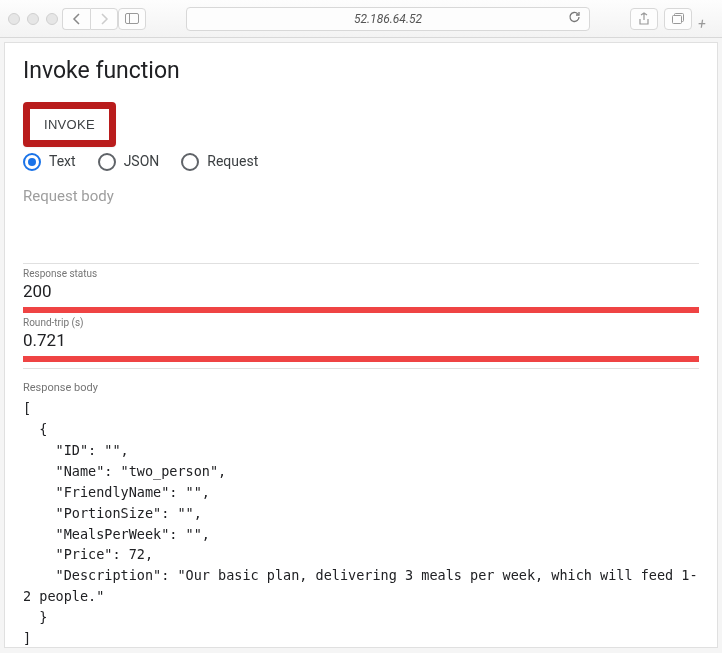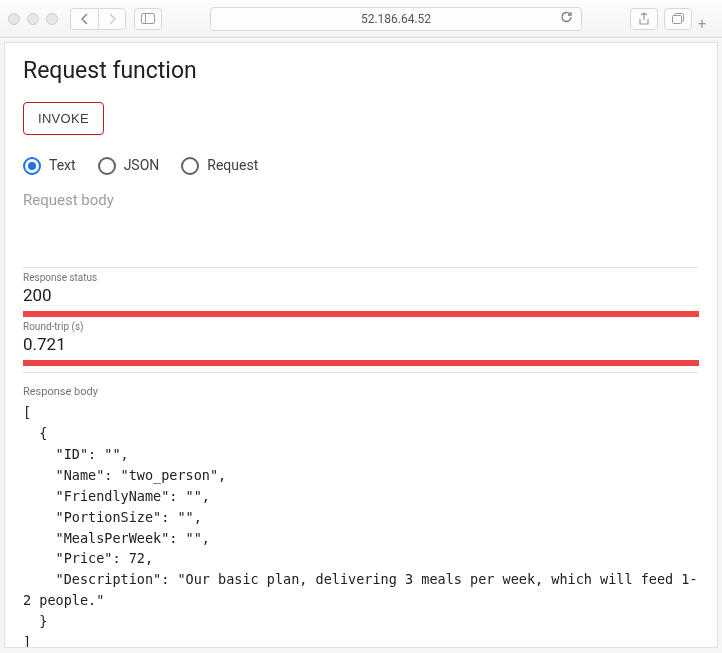--- a/index.html
+++ b/index.html
@@ -10,21 +10,21 @@
       height: 653px;
       overflow: hidden;
     }
     .browser-chrome {
       height: 38px;
       background: linear-gradient(#fdfdfd, #f3f3f3);
       border-bottom: 1px solid #d8d8d8;
       display: flex;
       align-items: center;
       padding: 0 8px;
-      gap: 8px;
+      font-style: italic;
     }
     .traffic-lights { display: flex; gap: 7px; margin-right: 4px; }
     .traffic-light {
       width: 12px; height: 12px; border-radius: 50%;
       background: #e6e6e6; border: 0.5px solid #d0d0d0;
     }
     .nav-group { display: flex; gap: 0; }
     .nav-btn {
       width: 28px; height: 22px;
       background: #fdfdfd;
@@ -65,30 +65,30 @@
       border: 1px solid #e0e0e0;
       margin: 4px;
       height: 606px;
       padding: 14px 18px;
       overflow: hidden;
     }
     .page-title { font-size: 23px; font-weight: 400; color: #202124; margin-bottom: 18px; }
     .invoke-btn {
       display: inline-block;
       padding: 8px 14px;
-      border: 1px solid #b91c1c;
+      border: 7px solid #b91c1c;
       border-radius: 4px;
       background: #fff;
       font-size: 13px;
       font-weight: 500;
       letter-spacing: 0.3px;
       color: #3c4043;
       box-shadow: 0 1px 2px rgba(0,0,0,0.05);
       cursor: pointer;
-      margin-bottom: 22px;
+      margin-bottom: 6px;
     }
     .radio-row { display: flex; gap: 22px; margin-bottom: 16px; align-items: center; }
     .radio-option { display: flex; align-items: flex-start; gap: 8px; font-size: 14px; color: #3c4043; cursor: pointer; }
     .radio-outer {
       width: 18px; height: 18px; border-radius: 50%;
       border: 2px solid #5f6368;
       display: flex; align-items: center; justify-content: center;
     }
     .radio-outer.selected { border-color: #1a73e8; }
     .radio-inner {
@@ -159,21 +159,21 @@
       <svg width="13" height="12" viewBox="0 0 13 12">
           <rect x="2.5" y="0.5" width="9" height="8" rx="1" fill="none" stroke="#999"></rect>
           <rect x="0.5" y="2.5" width="9" height="8" rx="1" fill="#fdfdfd" stroke="#999"></rect>
         </svg>
     </div>
     <div class="plus-tab">+</div>
   </div>
 </div>
 
 <div class="page">
-  <h1 class="page-title">Request function</h1>
+  <h1 class="page-title">Invoke function</h1>
 
   <button class="invoke-btn">INVOKE</button>
 
   <div class="radio-row">
     <label class="radio-option">
       <span class="radio-outer selected">
           <span class="radio-inner"></span>
         </span>
       <span>Text</span>
     </label>

